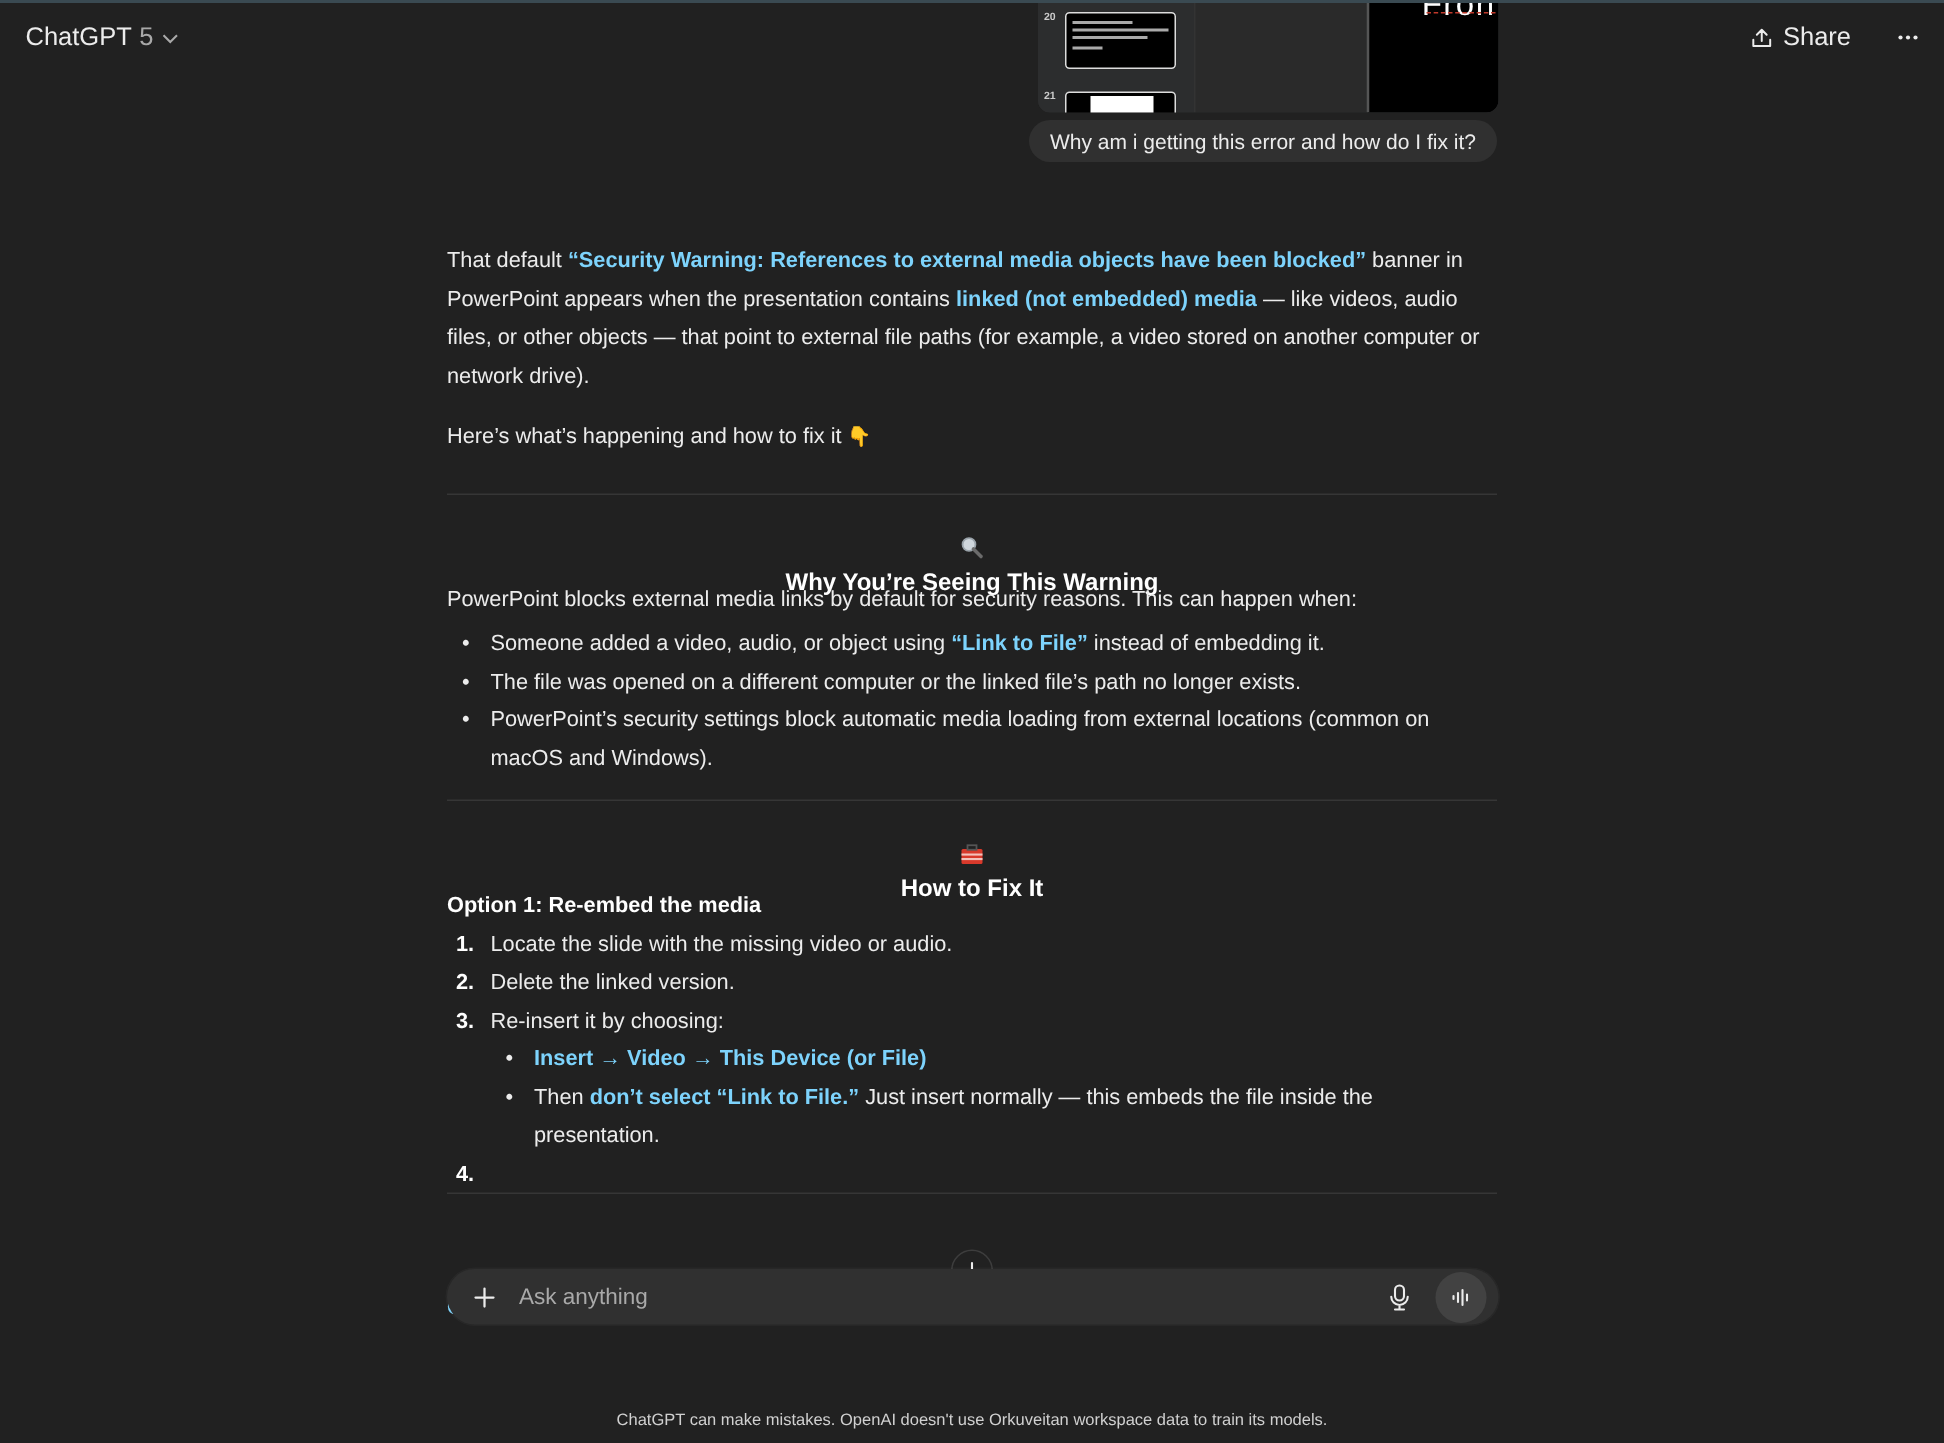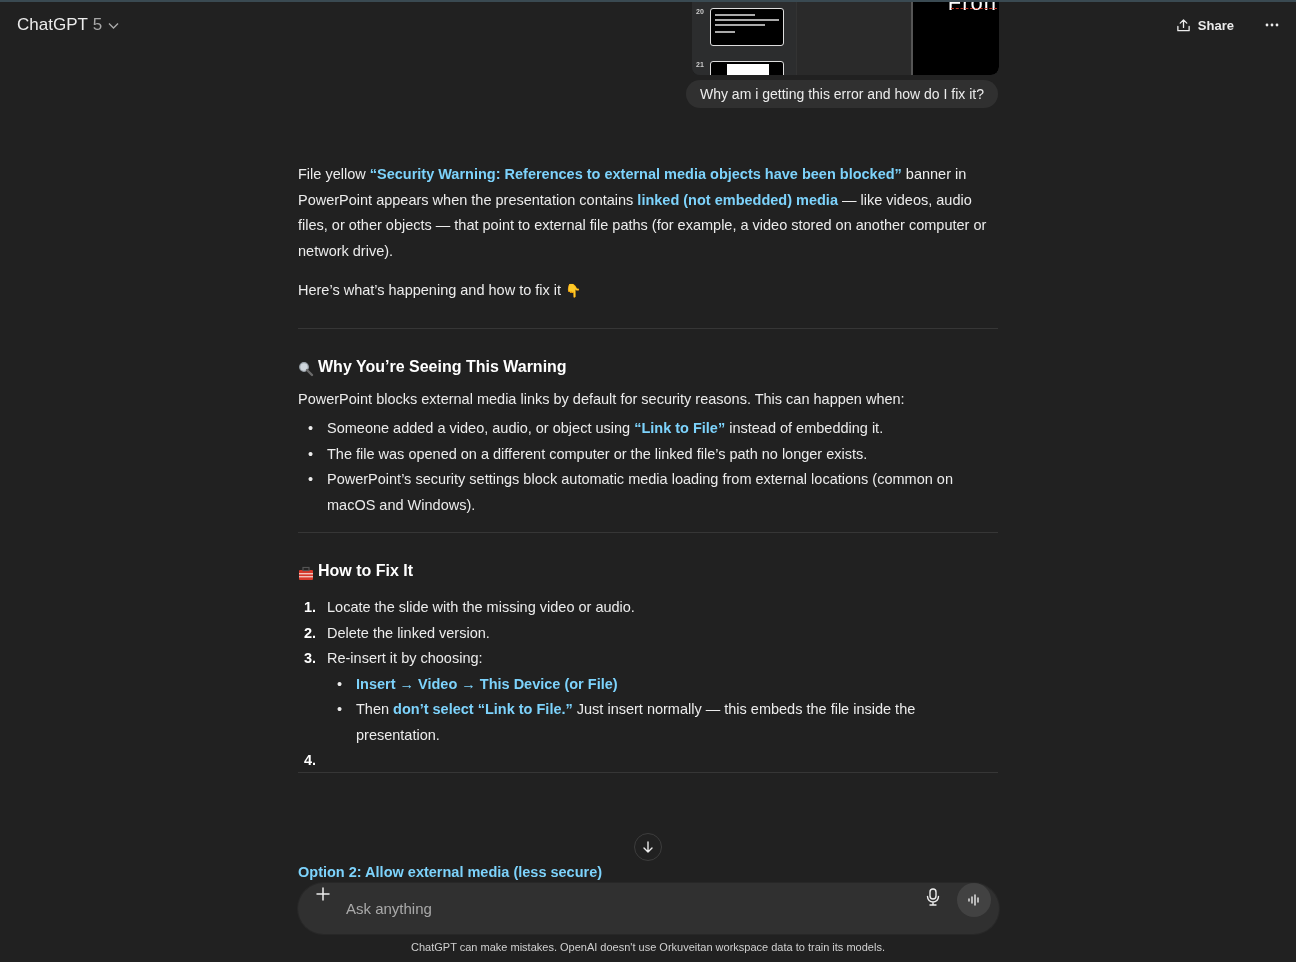--- a/index.html
+++ b/index.html
@@ -13,21 +13,21 @@
   .header {
     position: absolute; top: 0; left: 0; right: 0; height: 46px;
     display: flex; align-items: center; justify-content: space-between;
     padding: 0 14px 0 17px; z-index: 5;
   }
   .model-switch { display: flex; align-items: center; gap: 6px; font-size: 17px; cursor: pointer; }
   .model-switch .name { color: #ececec; }
   .model-switch .ver { color: #a8a8a8; margin-left: -1px; }
   .model-switch svg { margin-top: 2px; }
   .header-right { display: flex; align-items: center; gap: 28px; }
-  .share-btn { display: flex; align-items: center; gap: 7px; font-size: 13px; font-weight: bold; color: #ececec; cursor: pointer; }
+  .share-btn { display: flex; align-items: center; gap: 7px; font-size: 17px; font-weight: normal; color: #ececec; cursor: pointer; }
   .more-btn { width: 20px; display: flex; justify-content: center; cursor: pointer; }
 
   
   .attachment {
     position: absolute; left: 692px; top: -4px; width: 307px; height: 77px;
     border-radius: 0 0 8px 8px; overflow: hidden; background: #2b2c2d;
   }
   .attachment .thumbpane { position: absolute; left: 0; top: 0; width: 104px; height: 100%; background: #2c2d2e; }
   .attachment .midpane { position: absolute; left: 104px; top: 0; width: 115px; height: 100%; background: #2a2a2a; border-left: 1px solid #333; }
   .attachment .slidepane { position: absolute; left: 219px; top: 0; width: 88px; height: 100%; background: #000; border-left: 2px solid #555; border-radius: 0 0 8px 0; }
@@ -41,44 +41,44 @@
   .user-bubble {
     position: absolute; right: 298px; top: 78px;
     background: #303030; border-radius: 16px;
     padding: 6px 14px; font-size: 14px; color: #ececec;
   }
 
   .content { position: absolute; left: 298px; top: 160px; width: 700px; font-size: 14.5px; line-height: 25.5px; color: #ececec; }
   .content p { margin-bottom: 14px; }
   .content b { font-weight: bold; color: #7dd3fc; }
   .divider { border: none; border-top: 1px solid #363636; margin: 24px 0 26px 0; }
-  .h3 { font-size: 16px; font-weight: bold; color: #fff; display: flex; align-items: center; gap: 4px; margin-bottom: 8px; height: 24px; }
+  .h3 { font-size: 16px; font-weight: bold; color: #fff; display: flex; align-items: center; gap: 4px; margin-bottom: 8px; height: 24px; flex-direction: column; }
   .emoji { display: inline-block; width: 16px; height: 16px; position: relative; vertical-align: middle; }
   ul.bul { list-style: none; margin-bottom: 10px; }
   ul.bul li { position: relative; padding-left: 29px; }
   ul.bul li::before { content: "\2022"; position: absolute; left: 10px; top: 0; color: #ececec; }
   ol.num { list-style: none; }
   ol.num li { position: relative; padding-left: 29px; }
   ol.num li .n { position: absolute; left: 6px; top: 0; font-weight: bold; color: #fff; }
   ul.sub { list-style: none; }
   ul.sub li { padding-left: 29px; position: relative; }
   ul.sub li::before { content: "\2022"; position: absolute; left: 10px; color: #ececec; }
   .opt-title { font-weight: bold; color: #fff; margin-top: -4px; }
 
   .scroll-down {
     position: absolute; left: 634px; top: 831px; width: 28px; height: 28px;
     border-radius: 50%; background: #212121; border: 1px solid #3d3d3d;
     display: flex; align-items: center; justify-content: center; z-index: 4; cursor: pointer;
   }
   .opt2 { position: absolute; left: 298px; top: 862px; font-size: 14.5px; font-weight: bold; color: #7dd3fc; }
 
   .composer {
-    position: absolute; left: 298px; top: 881px; width: 701px; height: 51px;
+    position: absolute; left: 298px; top: 844px; width: 701px; height: 37px;
     background: #303030; border-radius: 26px; z-index: 6;
-    display: flex; padding: 0 8px 0 14px;
+    display: flex; align-items: center; padding: 0 8px 0 14px;
     box-shadow: 0 0 0 1px rgba(255,255,255,0.03);
   }
   .composer .plus { width: 22px; height: 22px; display: flex; align-items: center; justify-content: center; cursor: pointer; }
   .composer input {
     flex: 1; background: transparent; border: none; outline: none;
     font-family: "Liberation Sans", sans-serif; font-size: 15px; color: #ececec; margin-left: 12px;
   }
   .composer input::placeholder { color: #a9a9a9; }
   .composer .mic { width: 28px; height: 28px; display: flex; align-items: center; justify-content: center; margin-right: 10px; cursor: pointer; }
   .composer .voice { width: 34px; height: 34px; border-radius: 50%; background: #424242; display: flex; align-items: center; justify-content: center; cursor: pointer; }
@@ -131,21 +131,21 @@
   <div class="slidepane">
     <span class="fro">Fron</span>
     <div class="underline"></div>
   </div>
 </div>
 
 <div class="user-bubble">Why am i getting this error and how do I fix it?</div>
 
 <div class="content">
   <p>
-    <span>File yellow </span><b>“Security Warning: References to external media objects have been blocked”</b><span> banner in PowerPoint appears when the presentation contains </span><b>linked (not embedded) media</b><span> — like videos, audio files, or other objects — that point to external file paths (for example, a video stored on another computer or network drive).</span>
+    <span>That default </span><b>“Security Warning: References to external media objects have been blocked”</b><span> banner in PowerPoint appears when the presentation contains </span><b>linked (not embedded) media</b><span> — like videos, audio files, or other objects — that point to external file paths (for example, a video stored on another computer or network drive).</span>
   </p>
   <p>
     <span>Here’s what’s happening and how to fix it</span>
     <span style="font-size:13px;color:#f0a030">👇</span>
   </p>
 
   <hr class="divider">
 
   <div class="h3">
     <span class="emoji">
@@ -170,20 +170,21 @@
       <svg width="16" height="16" viewBox="0 0 16 16">
           <rect x="1" y="5" width="14" height="10" rx="1" fill="#d8392b"></rect>
           <rect x="5" y="2.5" width="6" height="3" fill="none" stroke="#555" stroke-width="1.2"></rect>
           <rect x="1" y="8" width="14" height="1.4" fill="#f3c1bb"></rect>
           <rect x="1" y="11" width="14" height="1.4" fill="#f3c1bb"></rect>
         </svg>
     </span>
     <span>How to Fix It</span>
   </div>
   <div style="height:4px"></div>
+  <div class="opt-title">Option 1: Re-embed the media</div>
   <ol class="num">
     <li><span class="n">1.</span><span>Locate the slide with the missing video or audio.</span></li>
     <li><span class="n">2.</span><span>Delete the linked version.</span></li>
     <li><span class="n">3.</span><span>Re-insert it by choosing:</span>
       <ul class="sub">
         <li><b>Insert → Video → This Device (or File)</b></li>
         <li><span>Then </span><b>don’t select “Link to File.”</b><span> Just insert normally — this embeds the file inside the presentation.</span></li>
       </ul>
     </li>
     <li><span class="n">4.</span></li>

